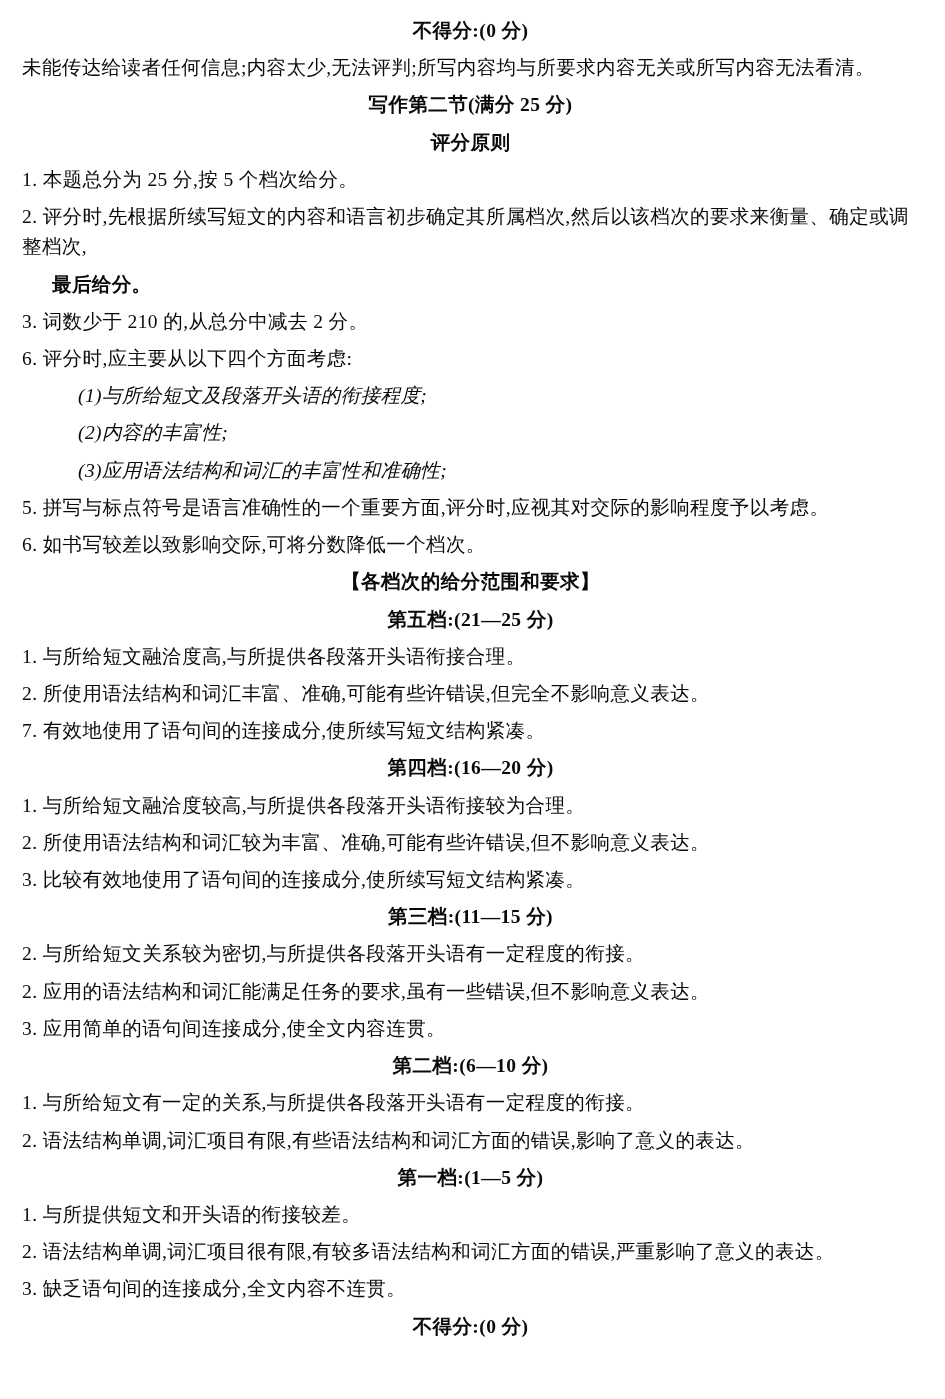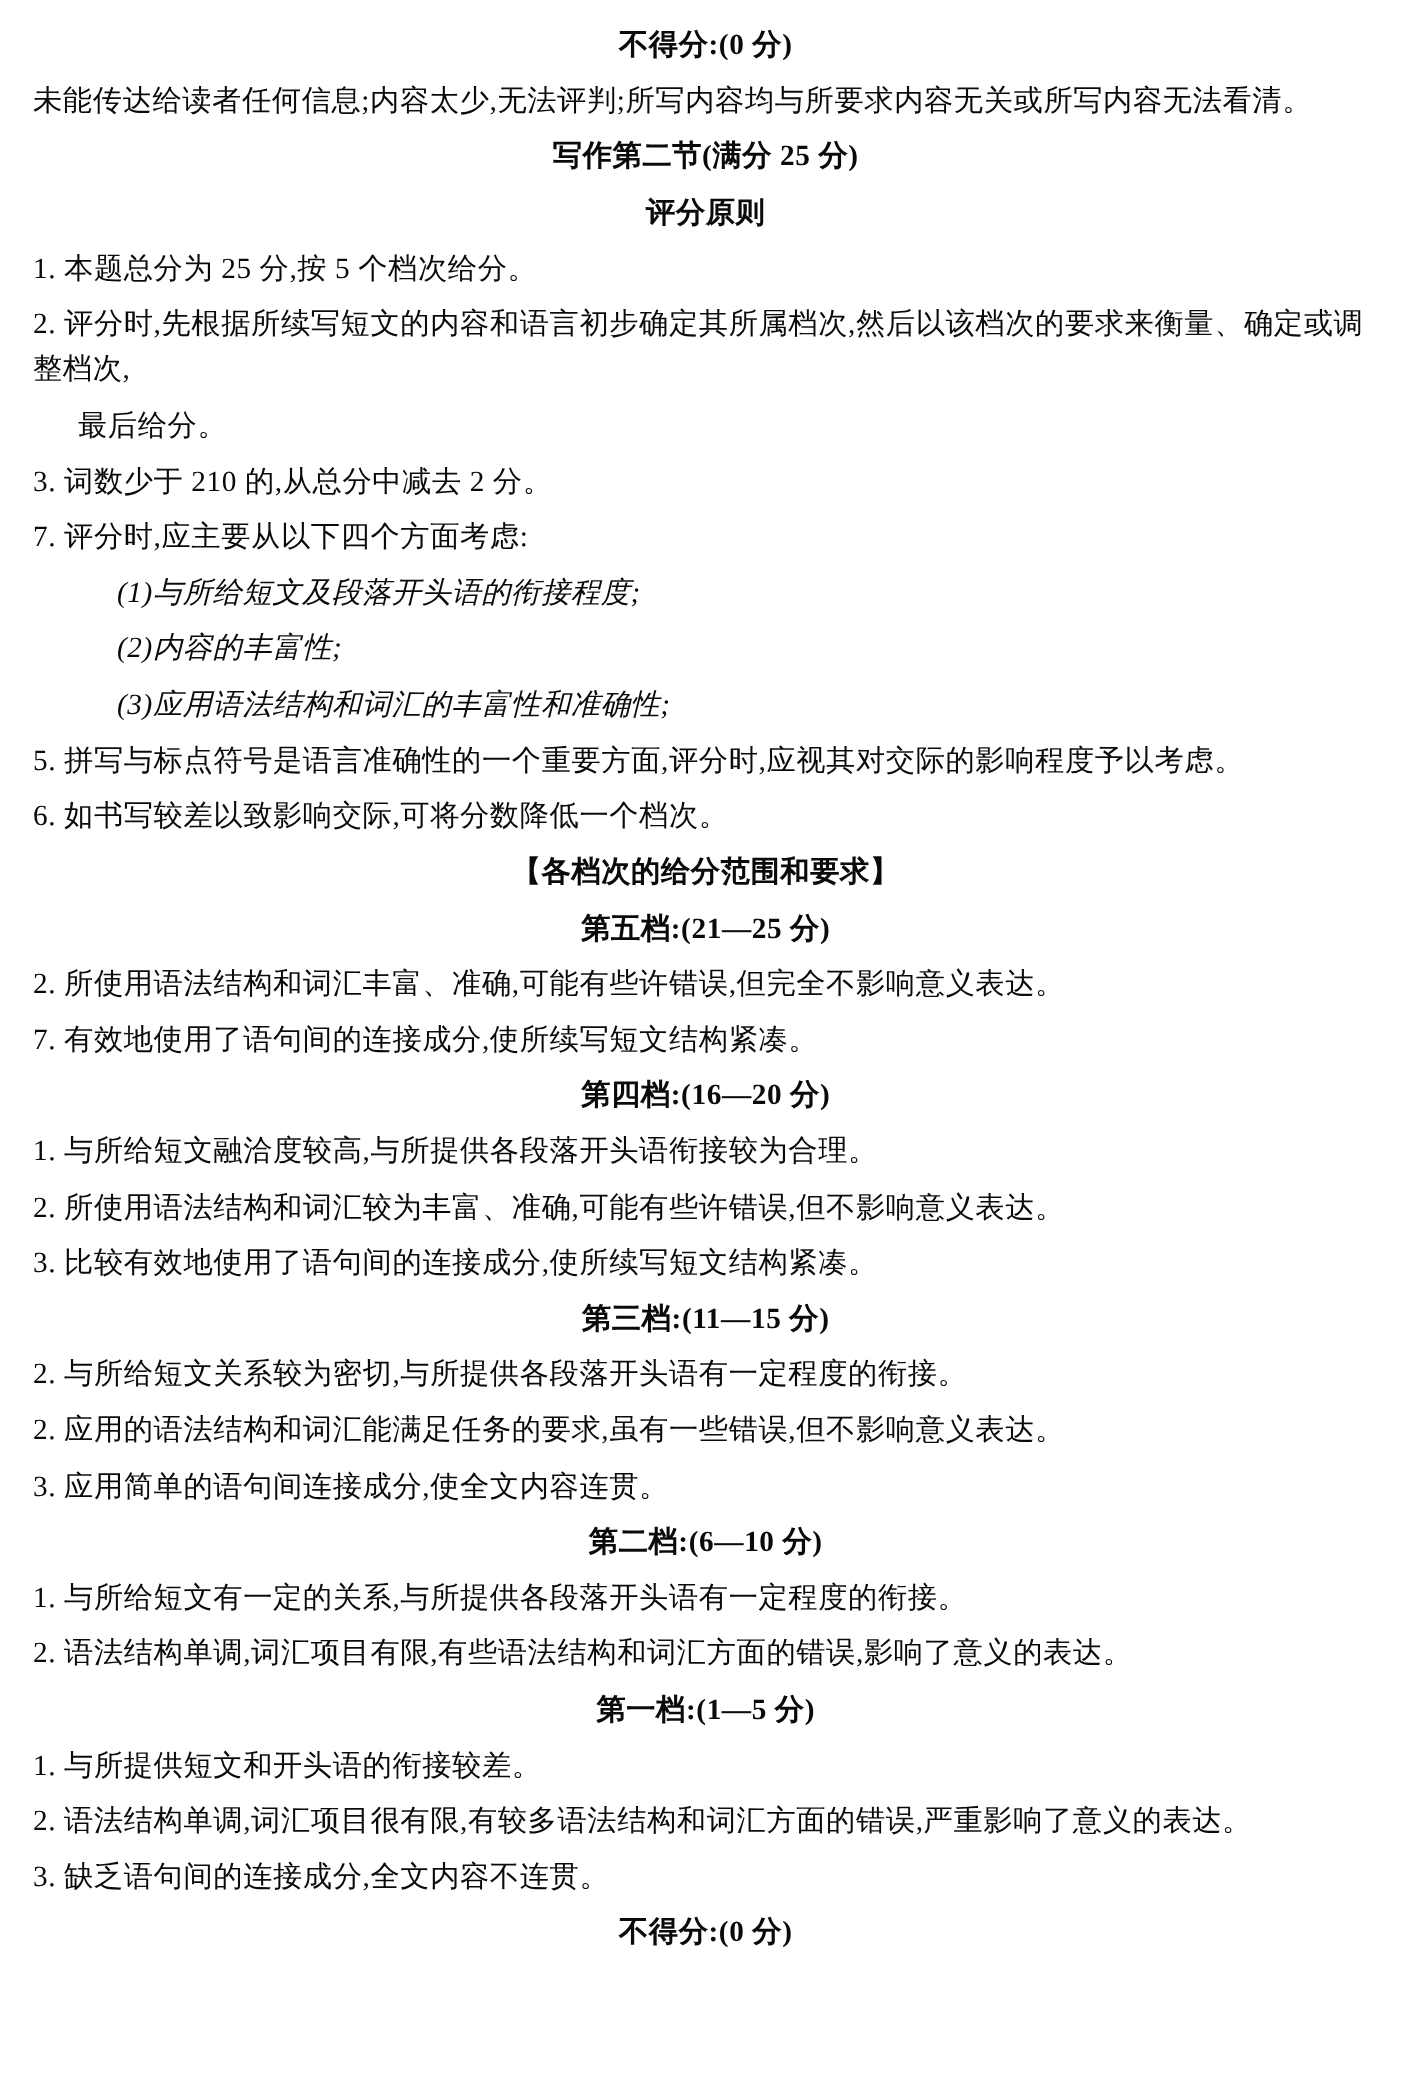--- a/index.html
+++ b/index.html
@@ -27,47 +27,49 @@
     letter-spacing: 0.4px;
     margin: 0 0 7px 0;
     white-space: pre-wrap;
   }
   .bold {
     font-weight: bold;
     text-align: center;
   }
   .indent1 {
     padding-left: 30px;
+    font-weight: bold;
   }
   .indent2 {
     padding-left: 56px;
     font-style: italic;
   }
 </style>
 </head>
 <body>
 
 <div class="page">
   <div id="body-text">
       <p class="line bold">不得分:(0 分)</p>
       <p class="line">未能传达给读者任何信息;内容太少,无法评判;所写内容均与所要求内容无关或所写内容无法看清。</p>
       <p class="line bold">写作第二节(满分 25 分)</p>
       <p class="line bold">评分原则</p>
       <p class="line">1. 本题总分为 25 分,按 5 个档次给分。</p>
       <p class="line">2. 评分时,先根据所续写短文的内容和语言初步确定其所属档次,然后以该档次的要求来衡量、确定或调整档次,</p>
       <p class="line indent1">最后给分。</p>
       <p class="line">3. 词数少于 210 的,从总分中减去 2 分。</p>
-      <p class="line">7. 评分时,应主要从以下四个方面考虑:</p>
+      <p class="line">6. 评分时,应主要从以下四个方面考虑:</p>
       <p class="line indent2">(1)与所给短文及段落开头语的衔接程度;</p>
       <p class="line indent2">(2)内容的丰富性;</p>
       <p class="line indent2">(3)应用语法结构和词汇的丰富性和准确性;</p>
       <p class="line">5. 拼写与标点符号是语言准确性的一个重要方面,评分时,应视其对交际的影响程度予以考虑。</p>
       <p class="line">6. 如书写较差以致影响交际,可将分数降低一个档次。</p>
       <p class="line bold">【各档次的给分范围和要求】</p>
       <p class="line bold">第五档:(21—25 分)</p>
+      <p class="line">1. 与所给短文融洽度高,与所提供各段落开头语衔接合理。</p>
       <p class="line">2. 所使用语法结构和词汇丰富、准确,可能有些许错误,但完全不影响意义表达。</p>
       <p class="line">7. 有效地使用了语句间的连接成分,使所续写短文结构紧凑。</p>
       <p class="line bold">第四档:(16—20 分)</p>
       <p class="line">1. 与所给短文融洽度较高,与所提供各段落开头语衔接较为合理。</p>
       <p class="line">2. 所使用语法结构和词汇较为丰富、准确,可能有些许错误,但不影响意义表达。</p>
       <p class="line">3. 比较有效地使用了语句间的连接成分,使所续写短文结构紧凑。</p>
       <p class="line bold">第三档:(11—15 分)</p>
       <p class="line">2. 与所给短文关系较为密切,与所提供各段落开头语有一定程度的衔接。</p>
       <p class="line">2. 应用的语法结构和词汇能满足任务的要求,虽有一些错误,但不影响意义表达。</p>
       <p class="line">3. 应用简单的语句间连接成分,使全文内容连贯。</p>

